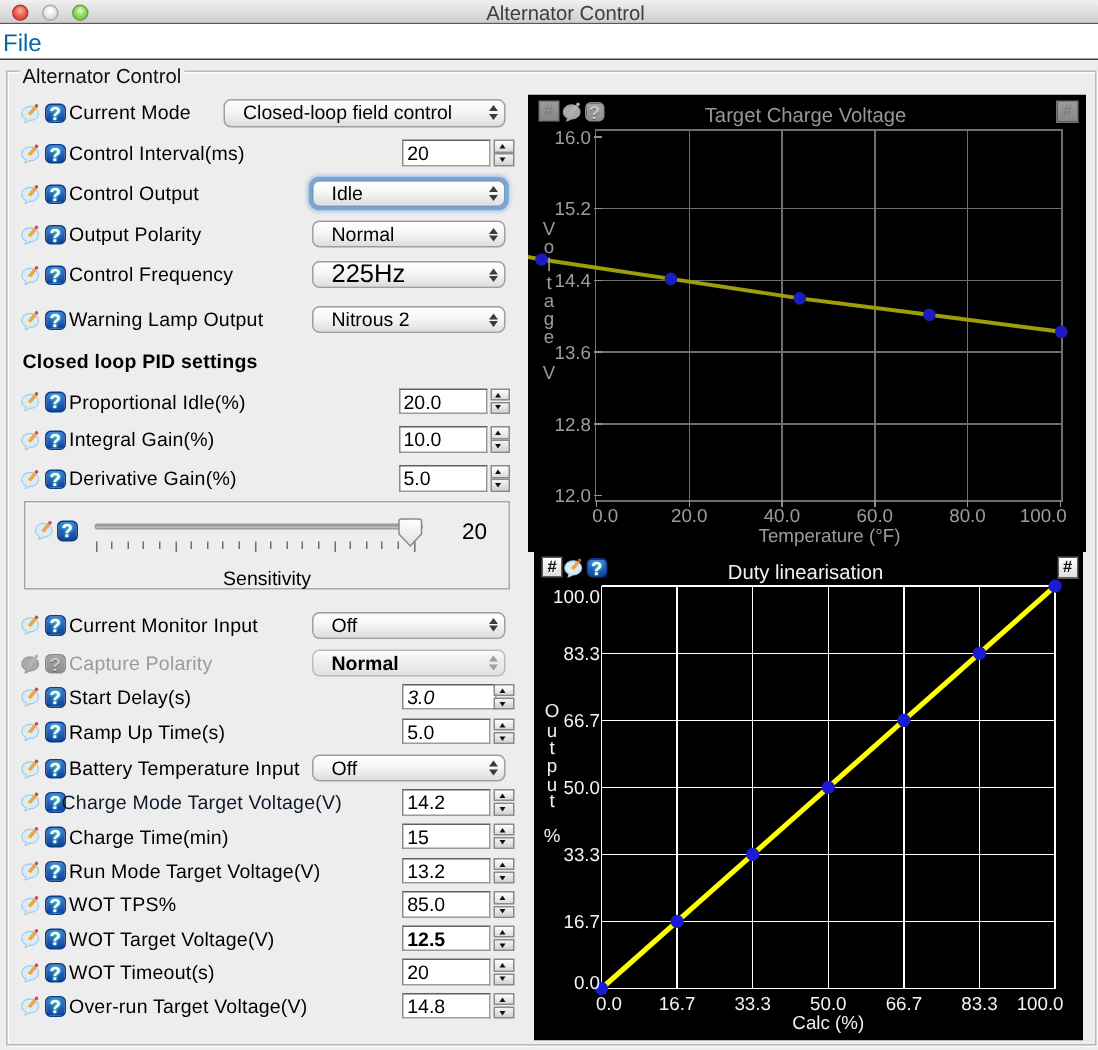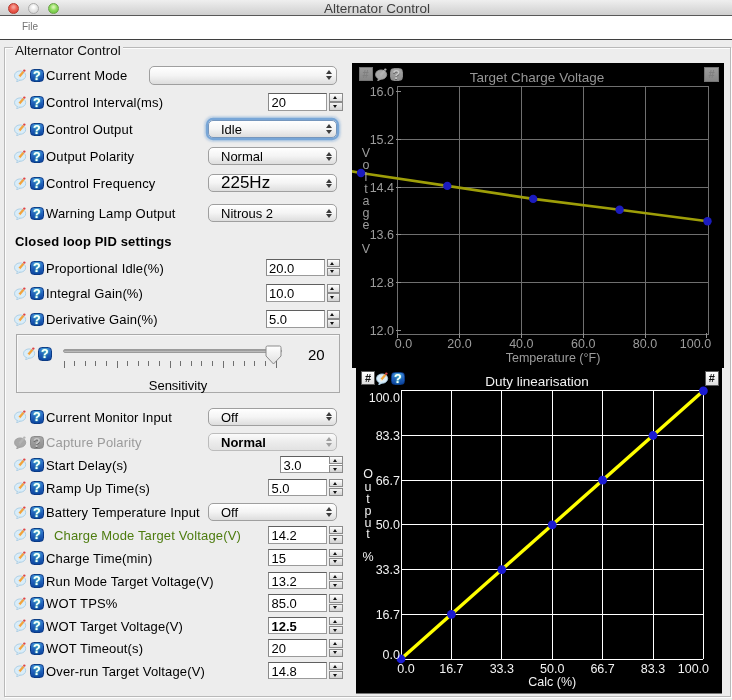--- a/index.html
+++ b/index.html
@@ -4,34 +4,35 @@
 body{width:732px;height:700px;position:relative;background:#ededed;font-family:"Liberation Sans",sans-serif;font-size:13px;overflow:hidden;}
 .abs{position:absolute;}
 .lbl{position:absolute;font-size:13px;color:#000;white-space:nowrap;transform:translateY(-50%);letter-spacing:0.15px;}
 </style></head><body>
 <div class="abs" style="left:0;top:0;width:732px;height:16px;background:linear-gradient(#efefef,#cfcfcf);border-bottom:1px solid #585858;border-radius:5px 5px 0 0;box-sizing:border-box;"></div>
 <div class="abs" style="left:11px;top:1px;width:732px;text-align:center;font-size:13.5px;color:#3e3e3e;">Alternator Control</div>
 <div class="abs" style="left:8px;top:2.5px;width:11px;height:11px;border-radius:50%;background:radial-gradient(circle at 50% 35%,#f49f96 12%,#ec6255 45%,#d8362a);border:0.5px solid #b43a30;box-sizing:border-box"></div>
 <div class="abs" style="left:28px;top:2.5px;width:11px;height:11px;border-radius:50%;background:radial-gradient(circle at 50% 35%,#ffffff 10%,#e8e8e8 45%,#cfcfcf);border:0.5px solid #ababab;box-sizing:border-box"></div>
 <div class="abs" style="left:48px;top:2.5px;width:11px;height:11px;border-radius:50%;background:radial-gradient(circle at 50% 35%,#d7f3b1 10%,#8edb5f 45%,#62bc35);border:0.5px solid #6ba148;box-sizing:border-box"></div>
 <div class="abs" style="left:0;top:16px;width:732px;height:24px;background:#ffffff;border-bottom:1.4px solid #3f3f3f;box-sizing:border-box;"></div>
-<div class="abs" style="left:22px;top:21px;font-size:10px;color:#737373;">File</div>
+<div class="abs" style="left:2px;top:21px;font-size:16px;color:#0369a1;">File</div>
 <div class="abs" style="left:4px;top:46.5px;width:726.5px;height:650.5px;border:1px solid #b9b9b9;box-shadow:1px 1px 0 #fdfdfd inset, 1px 1px 0 #fdfdfd;box-sizing:border-box;"></div>
 <div class="abs" style="left:13px;top:42.5px;height:15px;background:#ededed;padding:0 2px;font-size:13.5px;color:#111;">Alternator Control</div>
 <div class="lbl" style="left:15px;top:241px;font-weight:bold;">Closed loop PID settings</div>
 <svg class="abs" style="left:14px;top:68.7px" width="13" height="13" viewBox="0 0 13 13">
 <ellipse cx="6.1" cy="6.6" rx="5.6" ry="4.7" fill="#d9edf9" stroke="#a3c9e1" stroke-width="0.8"></ellipse>
 <path d="M3.5 10.2 L2.6 13 L6.3 11" fill="#d9edf9" stroke="#a3c9e1" stroke-width="0.7"></path>
 <line x1="9.4" y1="2.8" x2="5.4" y2="7.6" stroke="#f2a33c" stroke-width="2.3"></line>
 <path d="M5.6 7.2 L4.2 9.2 L6.6 8.4 Z" fill="#fde9c8"></path>
 <circle cx="10.3" cy="1.6" r="1.2" fill="#e04545"></circle>
 </svg>
 <div class="abs" style="left:30px;top:68.7px;width:13.5px;height:13.5px;border-radius:3.8px;background:linear-gradient(#3a80d6,#0c45a0);border:0.5px solid #0a3a85;box-sizing:border-box;text-align:center;font-weight:bold;font-size:12.5px;line-height:12.5px;color:#ffffff;text-shadow:0 0 2px #62e8c0,0 0 1px #8ef2d2;">?</div>
 <div class="lbl" style="left:46px;top:75.2px;color:#000">Current Mode</div>
 <div class="abs" style="left:148.5px;top:65.7px;width:188.5px;height:19px;border-radius:5px;background:linear-gradient(#ffffff,#f4f4f4 50%,#dddddd);border:1px solid #9f9f9f;box-sizing:border-box;">
+<div style="position:absolute;left:12.5px;top:50%;transform:translateY(-50%);font-size:13px;color:#000;font-weight:normal;white-space:nowrap">Closed-loop field control</div>
 <div style="position:absolute;left:176.5px;top:3.4px;width:0;height:0;border-left:3.3px solid transparent;border-right:3.3px solid transparent;border-bottom:4.3px solid #3c3c3c"></div>
 <div style="position:absolute;left:176.5px;bottom:3.4px;width:0;height:0;border-left:3.3px solid transparent;border-right:3.3px solid transparent;border-top:4.3px solid #3c3c3c"></div>
 </div>
 <svg class="abs" style="left:14px;top:95.5px" width="13" height="13" viewBox="0 0 13 13">
 <ellipse cx="6.1" cy="6.6" rx="5.6" ry="4.7" fill="#d9edf9" stroke="#a3c9e1" stroke-width="0.8"></ellipse>
 <path d="M3.5 10.2 L2.6 13 L6.3 11" fill="#d9edf9" stroke="#a3c9e1" stroke-width="0.7"></path>
 <line x1="9.4" y1="2.8" x2="5.4" y2="7.6" stroke="#f2a33c" stroke-width="2.3"></line>
 <path d="M5.6 7.2 L4.2 9.2 L6.6 8.4 Z" fill="#fde9c8"></path>
 <circle cx="10.3" cy="1.6" r="1.2" fill="#e04545"></circle>
 </svg>
@@ -186,21 +187,21 @@
 </div>
 <svg class="abs" style="left:14px;top:458.1px" width="13" height="13" viewBox="0 0 13 13">
 <ellipse cx="6.1" cy="6.6" rx="5.6" ry="4.7" fill="#d9edf9" stroke="#a3c9e1" stroke-width="0.8"></ellipse>
 <path d="M3.5 10.2 L2.6 13 L6.3 11" fill="#d9edf9" stroke="#a3c9e1" stroke-width="0.7"></path>
 <line x1="9.4" y1="2.8" x2="5.4" y2="7.6" stroke="#f2a33c" stroke-width="2.3"></line>
 <path d="M5.6 7.2 L4.2 9.2 L6.6 8.4 Z" fill="#fde9c8"></path>
 <circle cx="10.3" cy="1.6" r="1.2" fill="#e04545"></circle>
 </svg>
 <div class="abs" style="left:30px;top:458.1px;width:13.5px;height:13.5px;border-radius:3.8px;background:linear-gradient(#3a80d6,#0c45a0);border:0.5px solid #0a3a85;box-sizing:border-box;text-align:center;font-weight:bold;font-size:12.5px;line-height:12.5px;color:#ffffff;text-shadow:0 0 2px #62e8c0,0 0 1px #8ef2d2;">?</div>
 <div class="lbl" style="left:46px;top:464.6px;color:#000">Start Delay(s)</div>
-<div class="abs" style="left:280px;top:455.85px;width:63px;height:17.5px;background:#fff;border:1px solid #9a9a9a;border-top:1.6px solid #5f5f5f;border-left:1px solid #8a8a8a;box-sizing:border-box;">
+<div class="abs" style="left:268px;top:455.85px;width:63px;height:17.5px;background:#fff;border:1px solid #9a9a9a;border-top:1.6px solid #5f5f5f;border-left:1px solid #8a8a8a;box-sizing:border-box;font-style:italic;">
 <div style="position:absolute;left:2.5px;top:50%;transform:translateY(-50%);font-size:13px;color:#000;">3.0</div>
 </div>
 <div class="abs" style="left:329px;top:455.85px;width:13.5px;height:17.5px;">
 <div style="position:absolute;left:0;top:0;width:100%;height:8.4px;background:linear-gradient(#ffffff,#dcdcdc);border:1px solid #8b8b8b;box-sizing:border-box"></div>
 <div style="position:absolute;left:0;bottom:0;width:100%;height:8.4px;background:linear-gradient(#f4f4f4,#d2d2d2);border:1px solid #8b8b8b;box-sizing:border-box"></div>
 <div style="position:absolute;left:3.9px;top:2.8px;width:0;height:0;border-left:2.9px solid transparent;border-right:2.9px solid transparent;border-bottom:3.6px solid #111"></div>
 <div style="position:absolute;left:3.9px;bottom:2.8px;width:0;height:0;border-left:2.9px solid transparent;border-right:2.9px solid transparent;border-top:3.6px solid #111"></div>
 </div>
 <svg class="abs" style="left:14px;top:481.1px" width="13" height="13" viewBox="0 0 13 13">
 <ellipse cx="6.1" cy="6.6" rx="5.6" ry="4.7" fill="#d9edf9" stroke="#a3c9e1" stroke-width="0.8"></ellipse>
@@ -235,21 +236,21 @@
 <div style="position:absolute;left:117.5px;bottom:3.4px;width:0;height:0;border-left:3.3px solid transparent;border-right:3.3px solid transparent;border-top:4.3px solid #3c3c3c"></div>
 </div>
 <svg class="abs" style="left:14px;top:528.3px" width="13" height="13" viewBox="0 0 13 13">
 <ellipse cx="6.1" cy="6.6" rx="5.6" ry="4.7" fill="#d9edf9" stroke="#a3c9e1" stroke-width="0.8"></ellipse>
 <path d="M3.5 10.2 L2.6 13 L6.3 11" fill="#d9edf9" stroke="#a3c9e1" stroke-width="0.7"></path>
 <line x1="9.4" y1="2.8" x2="5.4" y2="7.6" stroke="#f2a33c" stroke-width="2.3"></line>
 <path d="M5.6 7.2 L4.2 9.2 L6.6 8.4 Z" fill="#fde9c8"></path>
 <circle cx="10.3" cy="1.6" r="1.2" fill="#e04545"></circle>
 </svg>
 <div class="abs" style="left:30px;top:528.3px;width:13.5px;height:13.5px;border-radius:3.8px;background:linear-gradient(#3a80d6,#0c45a0);border:0.5px solid #0a3a85;box-sizing:border-box;text-align:center;font-weight:bold;font-size:12.5px;line-height:12.5px;color:#ffffff;text-shadow:0 0 2px #62e8c0,0 0 1px #8ef2d2;">?</div>
-<div class="lbl" style="left:54px;top:534.8px;color:#4d7c0f">Charge Mode Target Voltage(V)</div>
+<div class="lbl" style="left:41px;top:534.8px;color:#0f172a">Charge Mode Target Voltage(V)</div>
 <div class="abs" style="left:268px;top:526.05px;width:59px;height:17.5px;background:#fff;border:1px solid #9a9a9a;border-top:1.6px solid #5f5f5f;border-left:1px solid #8a8a8a;box-sizing:border-box;">
 <div style="position:absolute;left:2.5px;top:50%;transform:translateY(-50%);font-size:13px;color:#000;">14.2</div>
 </div>
 <div class="abs" style="left:329px;top:526.05px;width:13.5px;height:17.5px;">
 <div style="position:absolute;left:0;top:0;width:100%;height:8.4px;background:linear-gradient(#ffffff,#dcdcdc);border:1px solid #8b8b8b;box-sizing:border-box"></div>
 <div style="position:absolute;left:0;bottom:0;width:100%;height:8.4px;background:linear-gradient(#f4f4f4,#d2d2d2);border:1px solid #8b8b8b;box-sizing:border-box"></div>
 <div style="position:absolute;left:3.9px;top:2.8px;width:0;height:0;border-left:2.9px solid transparent;border-right:2.9px solid transparent;border-bottom:3.6px solid #111"></div>
 <div style="position:absolute;left:3.9px;bottom:2.8px;width:0;height:0;border-left:2.9px solid transparent;border-right:2.9px solid transparent;border-top:3.6px solid #111"></div>
 </div>
 <svg class="abs" style="left:14px;top:551.0px" width="13" height="13" viewBox="0 0 13 13">

